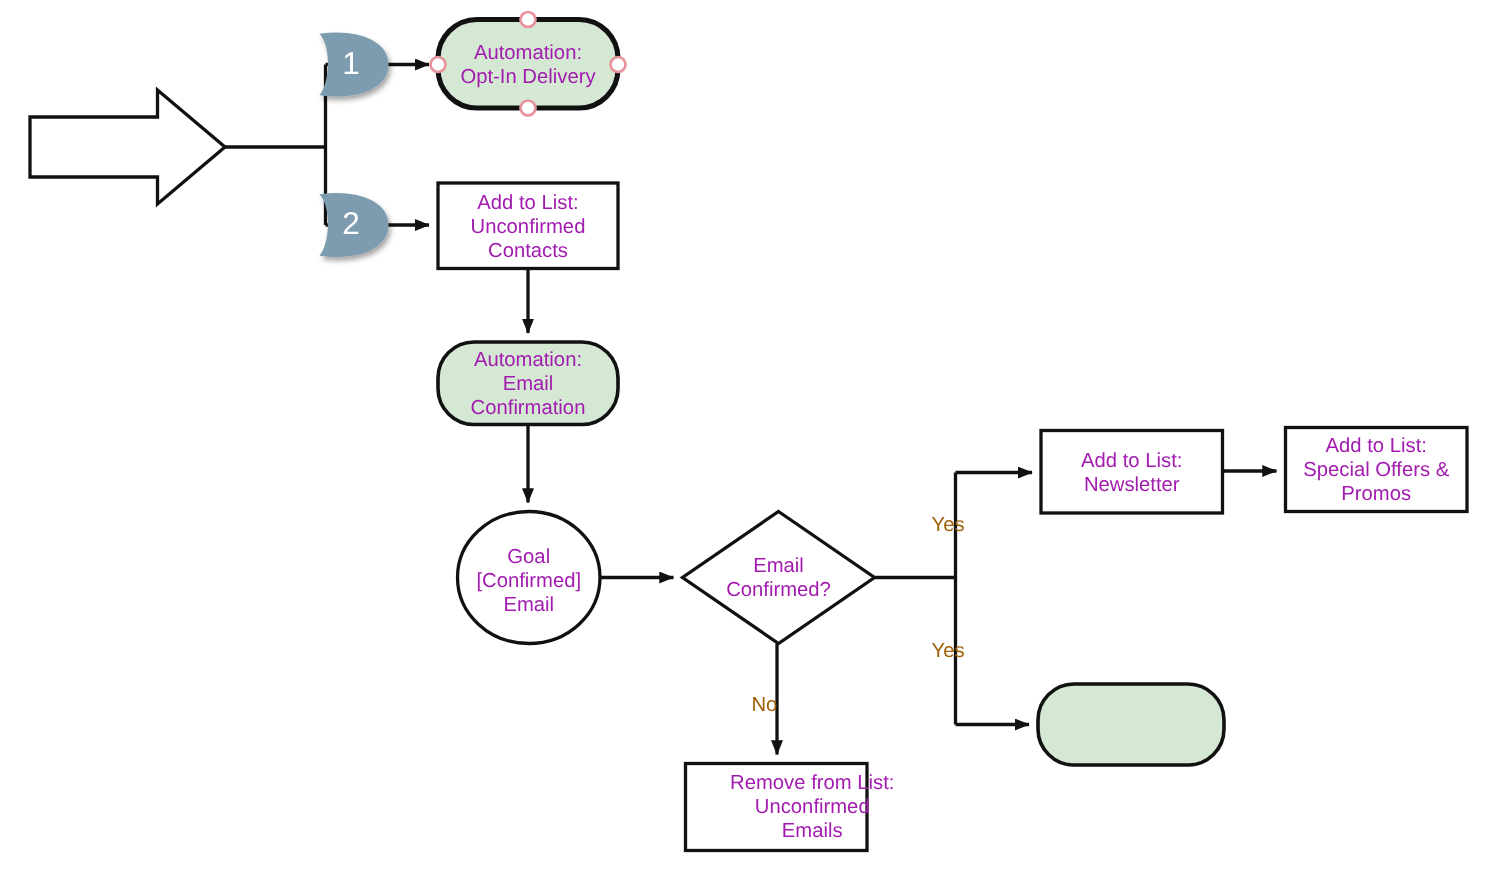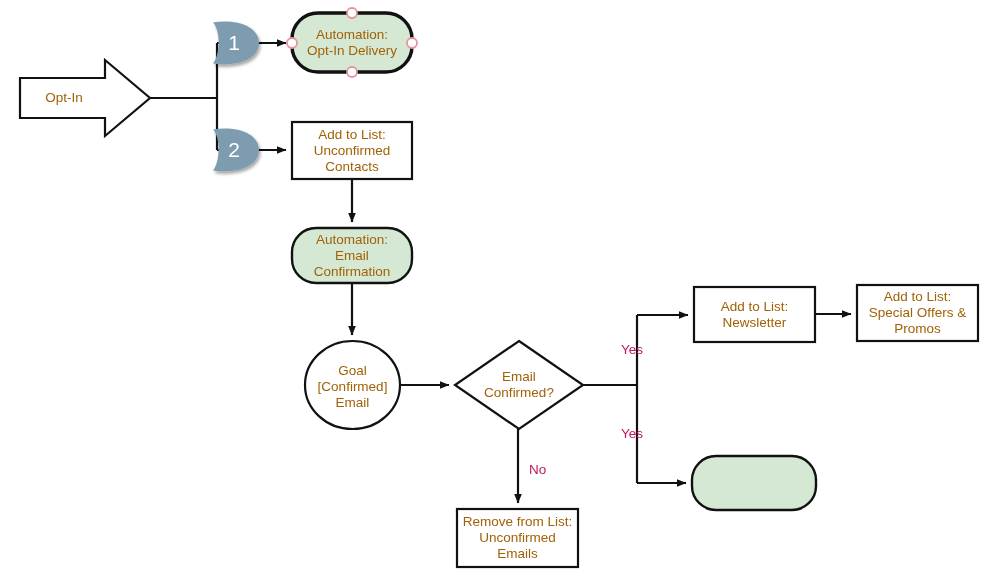--- a/index.html
+++ b/index.html
@@ -26,30 +26,30 @@
   }
   .node-label {
     position: absolute;
     display: flex;
     align-items: center;
     justify-content: center;
     text-align: center;
     font-family: "Liberation Sans", sans-serif;
     font-size: 13.5px;
     line-height: 16px;
-    color: #a16207;
+    color: #a21caf;
     white-space: pre-line;
     pointer-events: none;
   }
   .edge-label {
     position: absolute;
     font-family: "Liberation Sans", sans-serif;
     font-size: 13.5px;
     line-height: 16px;
-    color: #be185d;
+    color: #a16207;
     text-align: center;
     white-space: nowrap;
   }
   .badge-num {
     position: absolute;
     font-family: "Liberation Sans", sans-serif;
     font-size: 21px;
     font-weight: 400;
     color: #ffffff;
     text-align: center;
@@ -128,21 +128,20 @@
     </g>
 
     <g>
       <circle cx="352" cy="13" r="5" fill="#ffffff" stroke="#e8939c" stroke-width="1.8"></circle>
       <circle cx="412" cy="43" r="5" fill="#ffffff" stroke="#e8939c" stroke-width="1.8"></circle>
       <circle cx="352" cy="72" r="5" fill="#ffffff" stroke="#e8939c" stroke-width="1.8"></circle>
       <circle cx="292" cy="43" r="5" fill="#ffffff" stroke="#e8939c" stroke-width="1.8"></circle>
     </g>
   </svg>
 
-  <div class="node-label" style="left:20px; top:78px; width:88px; height:40px;">Opt-In</div>
 
   <div class="node-label" style="left:292px; top:13px; width:120px; height:59px;">Automation:
 Opt-In Delivery</div>
 
   <div class="node-label" style="left:292px; top:122px; width:120px; height:57px;">Add to List:
 Unconfirmed
 Contacts</div>
 
   <div class="node-label" style="left:292px; top:228px; width:120px; height:55px;">Automation:
 Email
@@ -156,27 +155,27 @@
 Confirmed?</div>
 
   <div class="node-label" style="left:694px; top:287px; width:121px; height:55px;">Add to List:
 Newsletter</div>
 
   <div class="node-label" style="left:857px; top:285px; width:121px; height:56px;">Add to List:
 Special Offers &amp;
 Promos</div>
 
 
-  <div class="node-label" style="left:457px; top:509px; width:121px; height:58px;">Remove from List:
+  <div class="node-label" style="left:457px; top:509px; width:121px; height:58px;padding-left:24px;">Remove from List:
 Unconfirmed
 Emails</div>
 
   <div class="edge-label" style="left:621px; top:342px;">Yes</div>
 
   <div class="edge-label" style="left:621px; top:426px;">Yes</div>
 
-  <div class="edge-label" style="left:529px; top:462px;">No</div>
+  <div class="edge-label" style="left:501px; top:462px;">No</div>
 
   <div class="badge-num" style="left:220px; top:31px; width:28px;">1</div>
 
   <div class="badge-num" style="left:220px; top:138px; width:28px;">2</div>
 
 </div>
 
 </body></html>

